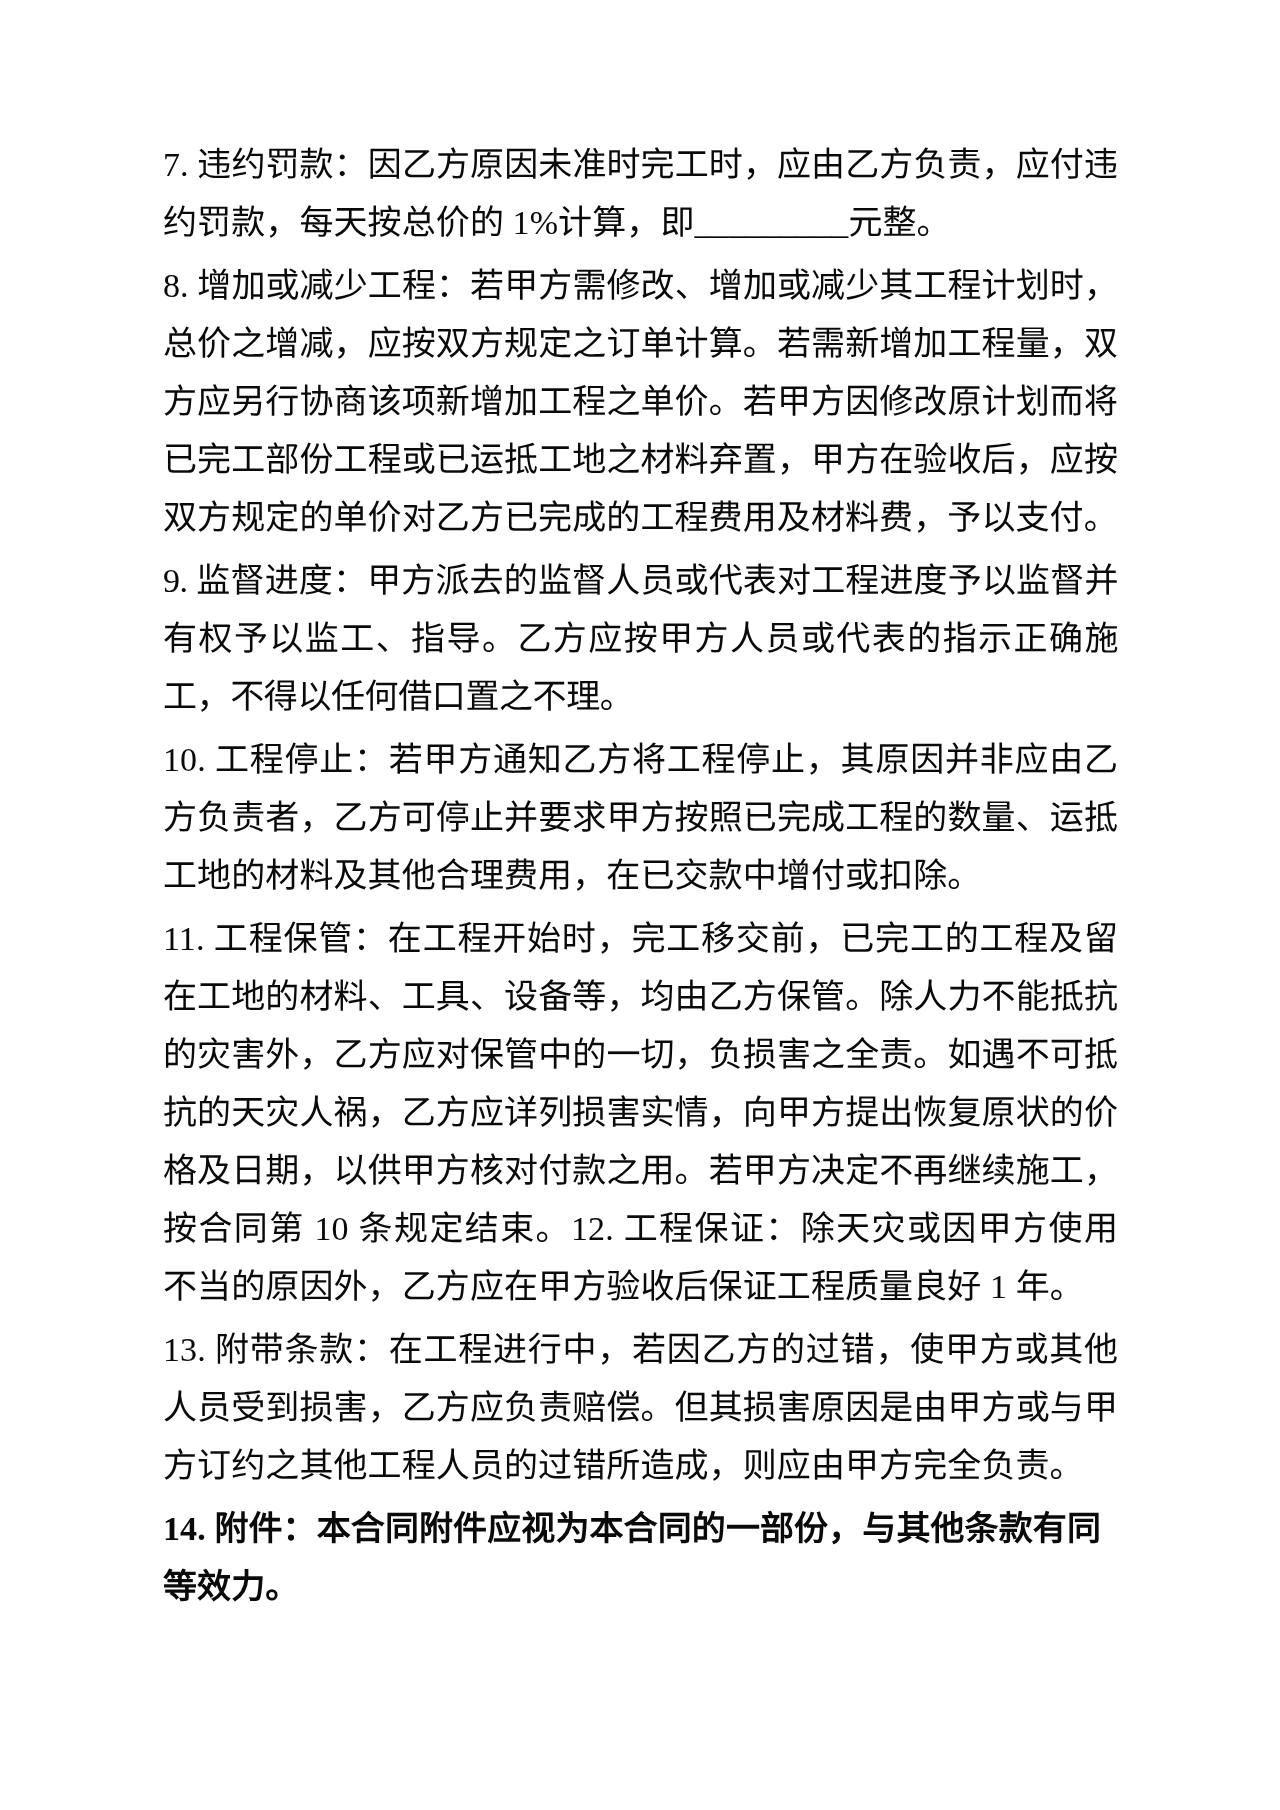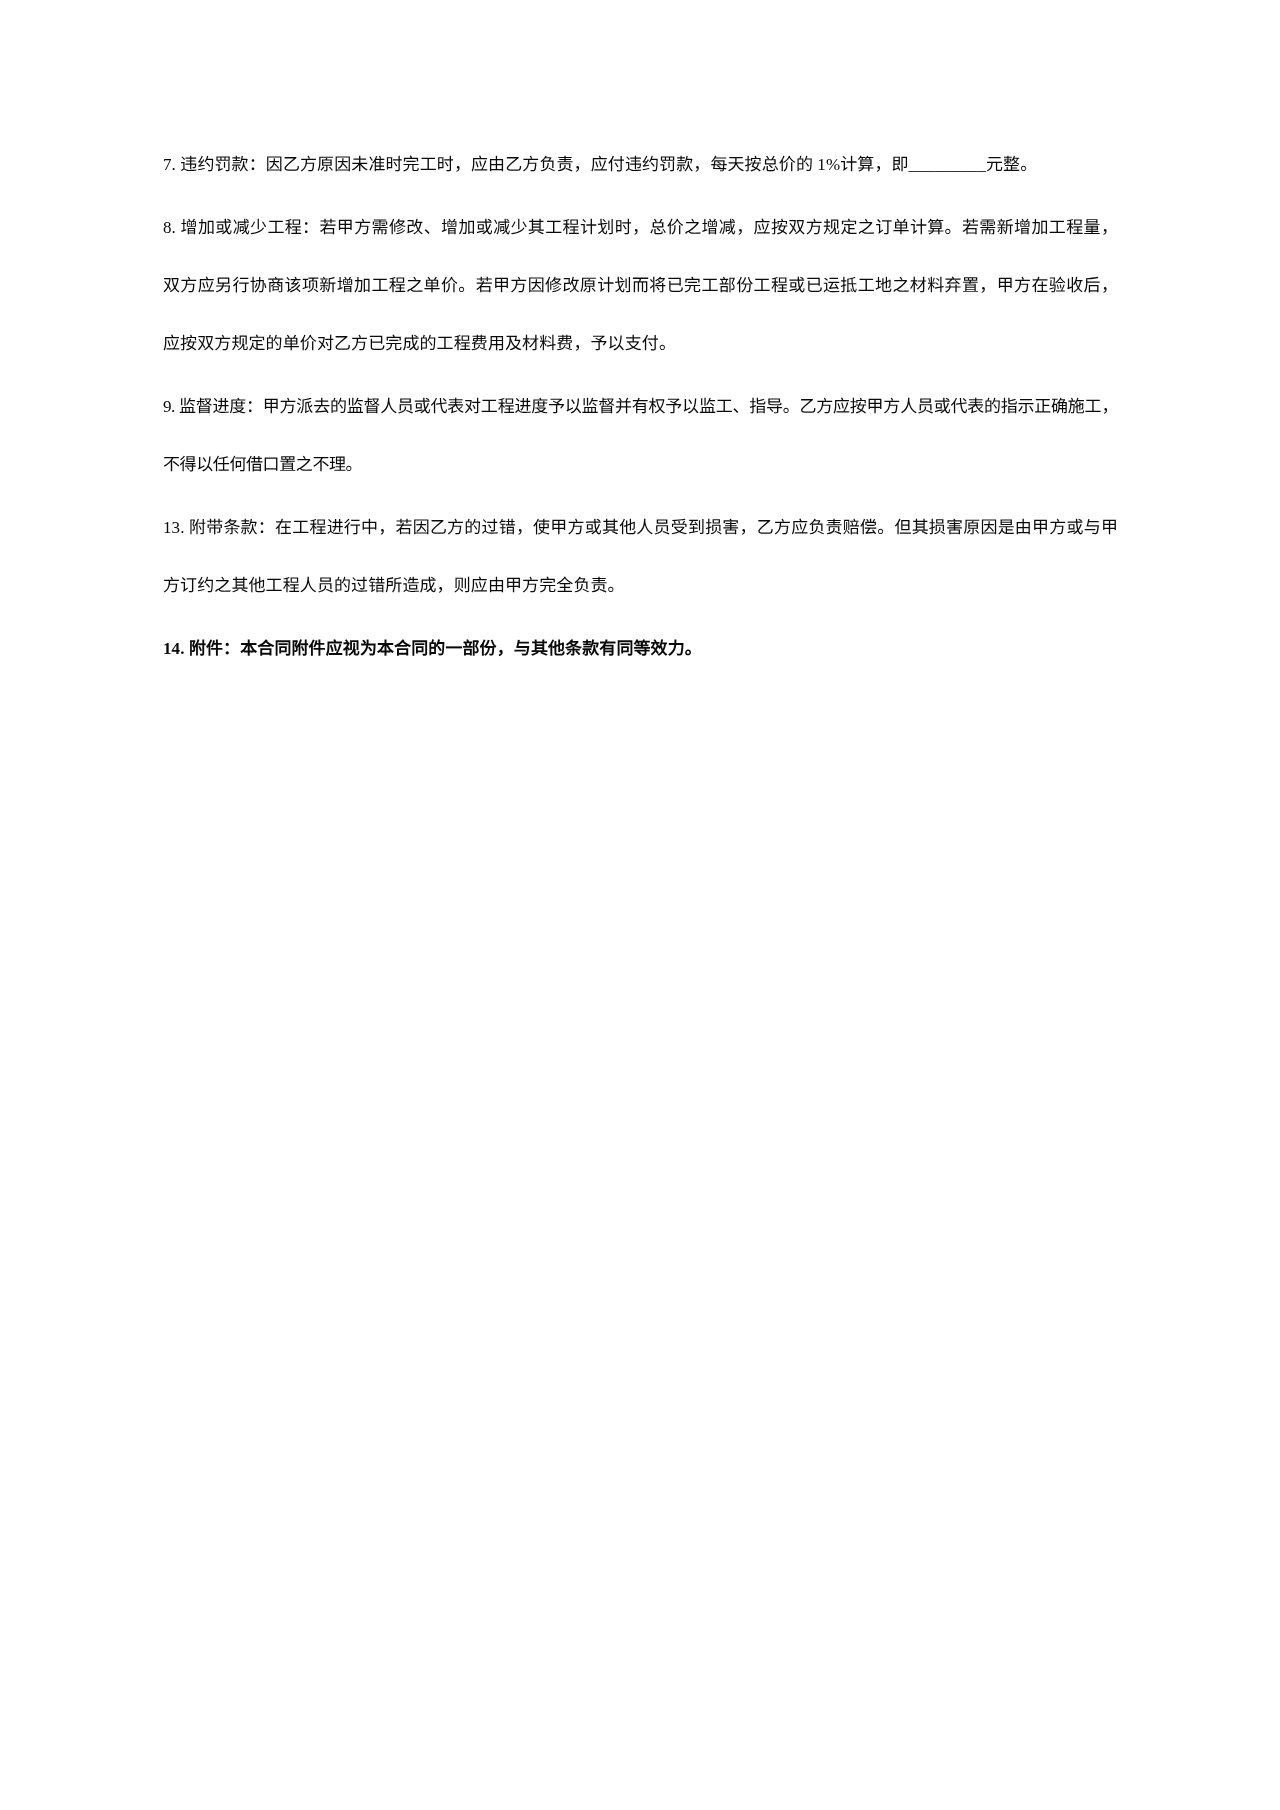--- a/index.html
+++ b/index.html
@@ -21,21 +21,21 @@
     box-sizing: border-box;
     overflow: hidden;
   }
   .content {
     position: absolute;
     left: 163px;
     top: 136px;
     width: 955px;
   }
   .para {
-    font-size: 17px;
+    font-size: 34px;
     line-height: 58px;
     text-align: justify;
     text-justify: inter-ideograph;
     margin: 0 0 5px 0;
     letter-spacing: 0.1px;
     color: #0a0a0a;
     font-weight: 400;
     text-indent: 0;
     -webkit-font-smoothing: antialiased;
   }
@@ -52,21 +52,23 @@
 
 <div class="page">
   <div class="content">
 
     <p class="para">7. 违约罚款：因乙方原因未准时完工时，应由乙方负责，应付违约罚款，每天按总价的 1%计算，即_________元整。</p>
 
     <p class="para">8. 增加或减少工程：若甲方需修改、增加或减少其工程计划时，总价之增减，应按双方规定之订单计算。若需新增加工程量，双方应另行协商该项新增加工程之单价。若甲方因修改原计划而将已完工部份工程或已运抵工地之材料弃置，甲方在验收后，应按双方规定的单价对乙方已完成的工程费用及材料费，予以支付。</p>
 
     <p class="para tight">9. 监督进度：甲方派去的监督人员或代表对工程进度予以监督并有权予以监工、指导。乙方应按甲方人员或代表的指示正确施工，不得以任何借口置之不理。</p>
 
+    <p class="para">10. 工程停止：若甲方通知乙方将工程停止，其原因并非应由乙方负责者，乙方可停止并要求甲方按照已完成工程的数量、运抵工地的材料及其他合理费用，在已交款中增付或扣除。</p>
 
+    <p class="para">11. 工程保管：在工程开始时，完工移交前，已完工的工程及留在工地的材料、工具、设备等，均由乙方保管。除人力不能抵抗的灾害外，乙方应对保管中的一切，负损害之全责。如遇不可抵抗的天灾人祸，乙方应详列损害实情，向甲方提出恢复原状的价格及日期，以供甲方核对付款之用。若甲方决定不再继续施工，按合同第 10 条规定结束。12. 工程保证：除天灾或因甲方使用不当的原因外，乙方应在甲方验收后保证工程质量良好 1 年。</p>
 
     <p class="para">13. 附带条款：在工程进行中，若因乙方的过错，使甲方或其他人员受到损害，乙方应负责赔偿。但其损害原因是由甲方或与甲方订约之其他工程人员的过错所造成，则应由甲方完全负责。</p>
 
     <p class="para last">14. 附件：本合同附件应视为本合同的一部份，与其他条款有同等效力。</p>
 
 
   </div>
 </div>
 
 </body></html>

